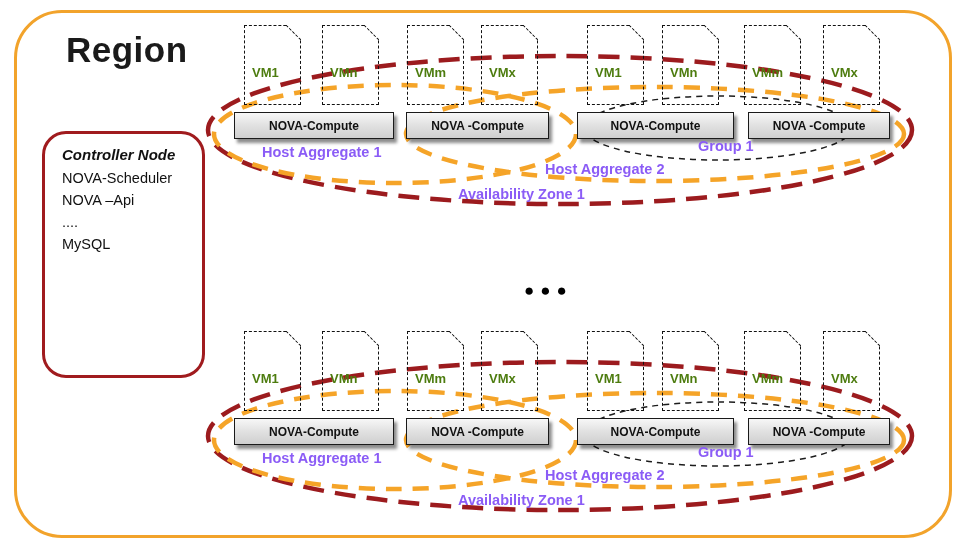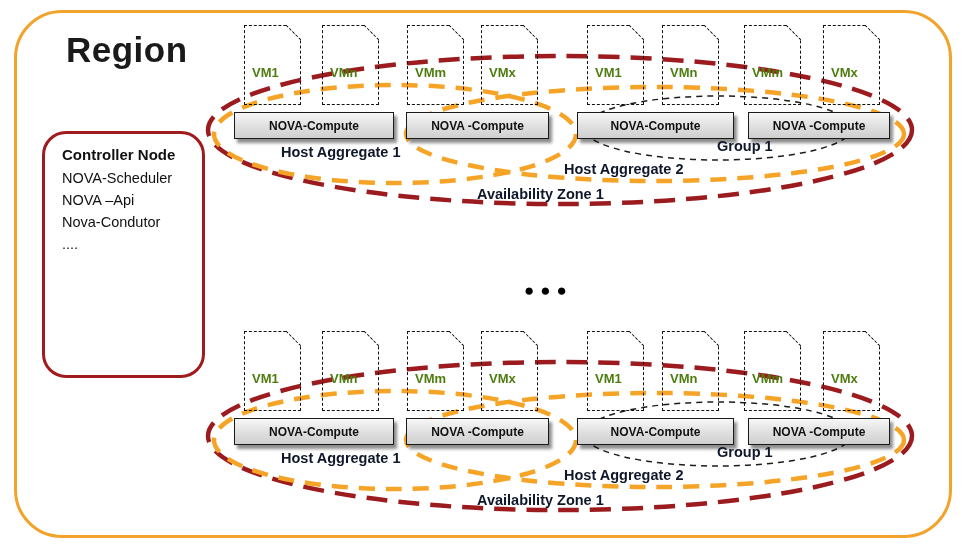--- a/index.html
+++ b/index.html
@@ -17,21 +17,21 @@
   .region-title{
     position:absolute;left:66px;top:30px;
     font-size:35px;font-weight:800;color:#1a1a1a;letter-spacing:0.5px;
   }
   
   .controller{
     position:absolute;left:42px;top:131px;width:163px;height:247px;
     border:3.5px solid #A01B1E;border-radius:24px;background:#ffffff;
     box-sizing:border-box;padding:12px 10px 0 17px;
   }
-  .controller-title{font-size:15px;font-weight:800;color:#111;margin-bottom:4px;}
+  .controller-title{font-size:15px;font-weight:800;color:#111;margin-bottom:4px;font-style:italic;}
   .controller-item{font-size:14.5px;color:#111;line-height:22px;white-space:nowrap;}
   
   .cluster{position:absolute;left:200px;width:730px;height:212px;}
   .cluster-svg{position:absolute;left:0;top:0;}
   .ellipse-az{fill:none;stroke:#9C1B1E;stroke-width:4.5;stroke-dasharray:21 11;}
   .ellipse-ha{fill:none;stroke:#F5A428;stroke-width:4.5;stroke-dasharray:16 11;}
   .ellipse-grp{fill:none;stroke:#1c1c1c;stroke-width:1.5;stroke-dasharray:6 5;}
   .vm{
     position:absolute;width:57px;height:80px;box-sizing:border-box;
     border:1.7px dashed #111;background:transparent;
@@ -46,21 +46,21 @@
   }
   .compute{
     position:absolute;top:94px;height:27px;box-sizing:border-box;
     border:1.6px solid #1a1a1a;
     background:linear-gradient(180deg,#f7f7f7 0%,#e3e3e3 45%,#cfcfcf 100%);
     box-shadow:3px 4px 3px rgba(0,0,0,0.45);
     display:flex;align-items:center;justify-content:center;
     font-size:12px;font-weight:800;color:#111;white-space:nowrap;
   }
   .zone-label{
-    position:absolute;font-size:14.5px;font-weight:800;color:#0f172a;white-space:nowrap;margin-left:19px;
+    position:absolute;font-size:14.5px;font-weight:800;color:#8b5cf6;white-space:nowrap;
   }
   .more-dots{
     position:absolute;left:524px;top:281px;width:110px;
     font-size:17px;font-weight:800;color:#000;letter-spacing:6px;
   }
   .watermark{
     position:absolute;right:12px;top:502px;z-index:5;
     font-size:17px;color:#b0b0b0;letter-spacing:1px;
   }
 </style>
@@ -71,22 +71,22 @@
 
   <div class="region"></div>
 
   <div class="region-title">Region</div>
 
   <div class="controller">
     <div class="controller-title">Controller Node</div>
     <div id="controller-items">
         <div class="controller-item">NOVA-Scheduler</div>
         <div class="controller-item">NOVA –Api</div>
-        <div class="controller-item">Nova-Condutor</div>
         <div class="controller-item">....</div>
+        <div class="controller-item">MySQL</div>
       </div>
   </div>
 
   <div class="cluster" id="cluster-0" style="top:18px">
       <svg width="730" height="212" class="cluster-svg">
         <ellipse cx="360" cy="112" rx="352" ry="74" class="ellipse-az"></ellipse>
         <ellipse cx="195" cy="116" rx="181" ry="49" class="ellipse-ha"></ellipse>
         <ellipse cx="455" cy="116" rx="249" ry="47" class="ellipse-ha"></ellipse>
         <ellipse cx="518" cy="110" rx="134" ry="32" class="ellipse-grp"></ellipse>
       </svg>

